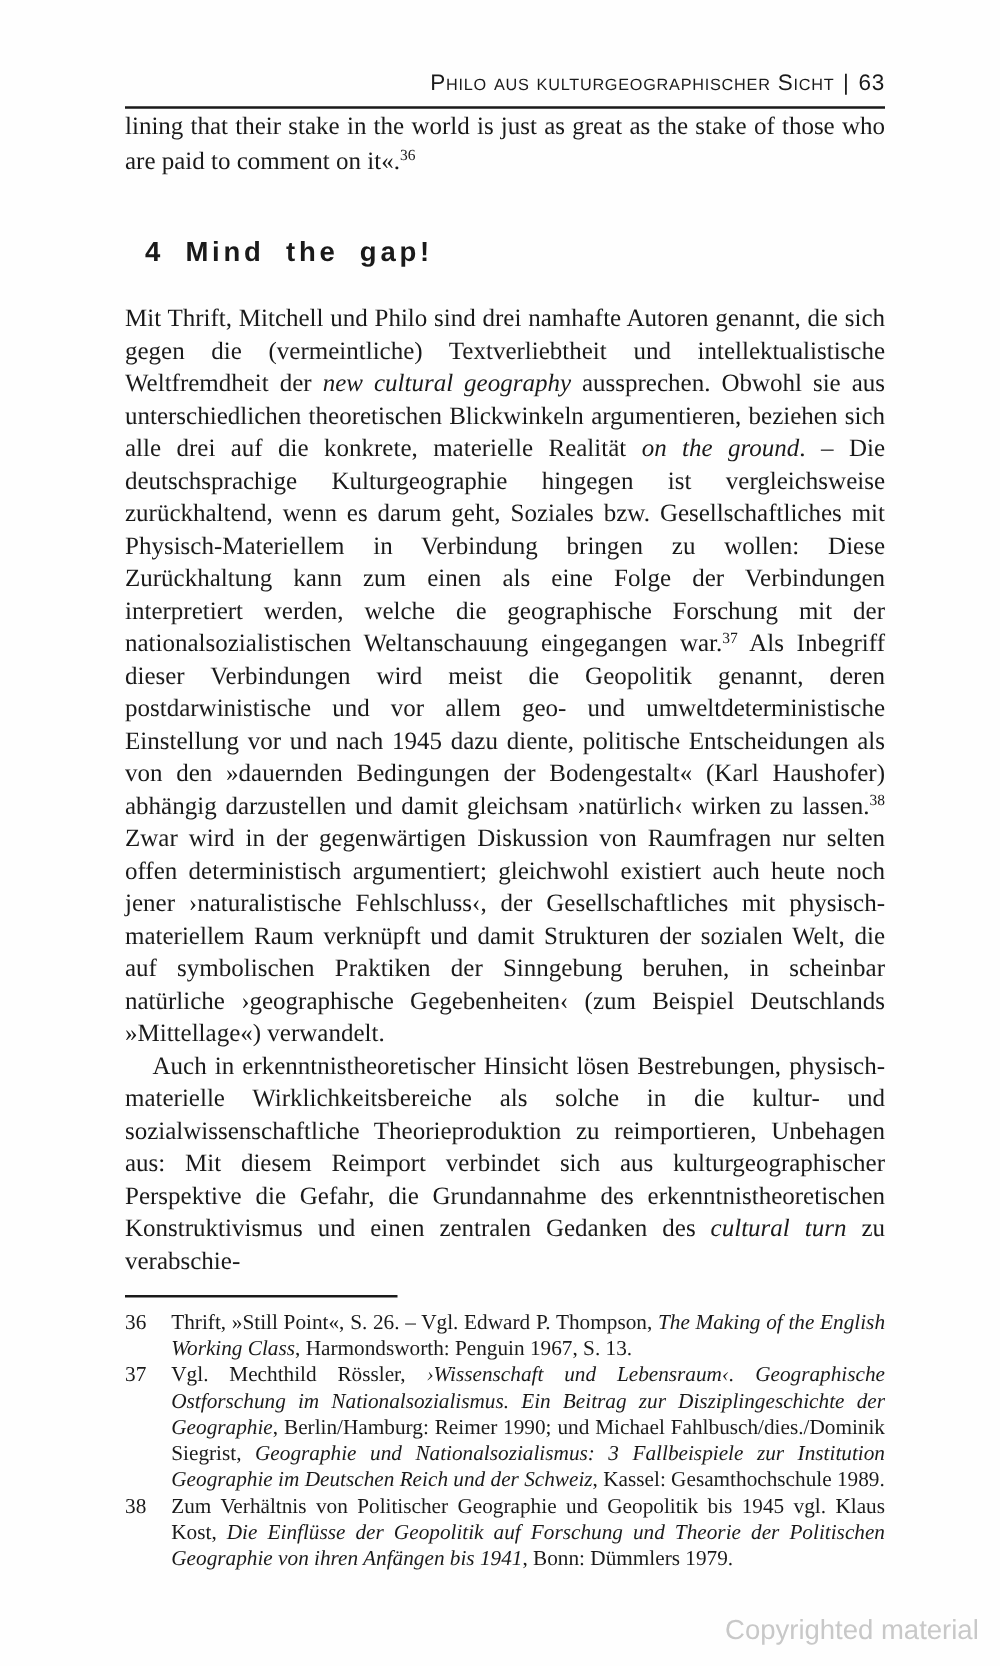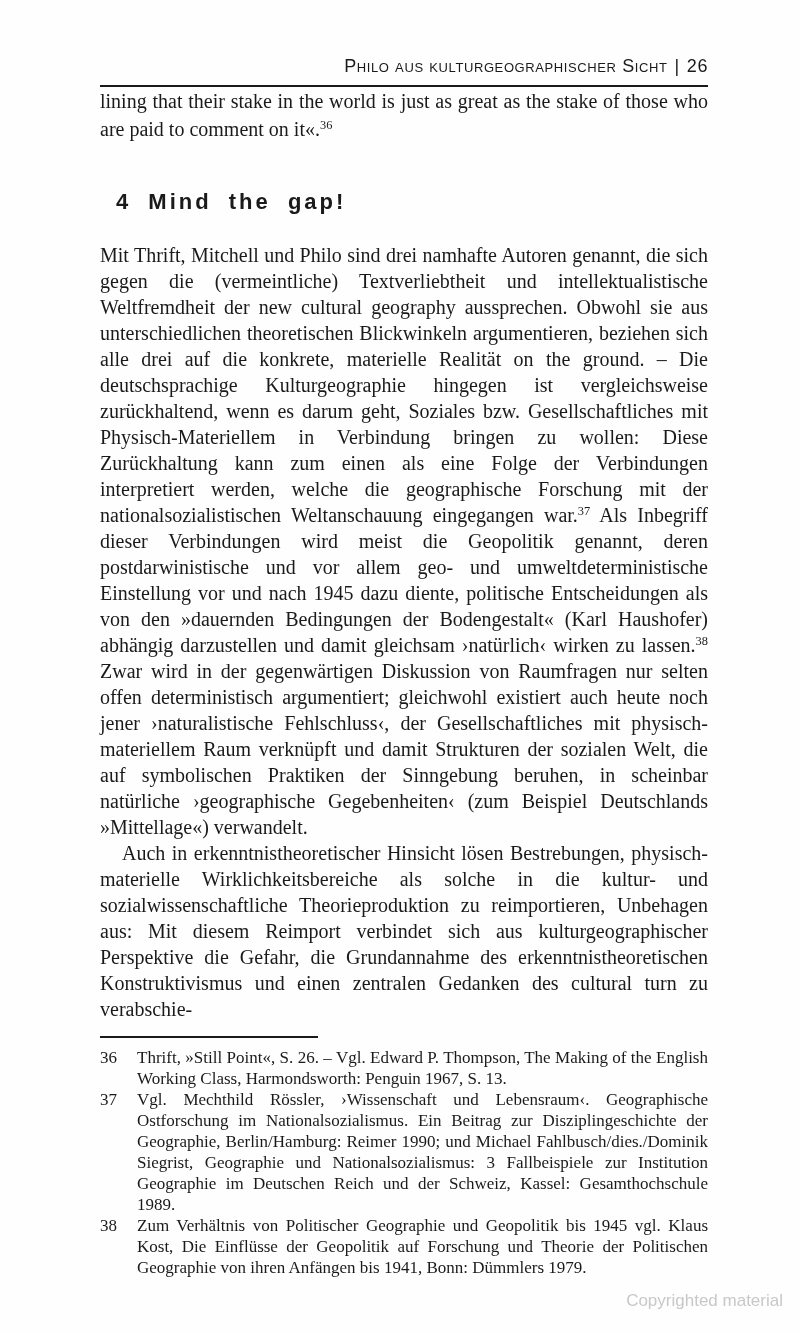--- a/index.html
+++ b/index.html
@@ -45,21 +45,21 @@
     font-size: 22px;
     font-weight: bold;
     letter-spacing: 3px;
     word-spacing: 8px;
     line-height: 26px;
     margin: 46px 0 0 16px;
   }
   .para { margin-top: 27px; }
   .para + .para { margin-top: 0; }
   .indent { text-indent: 22px; }
-  .it { }
+  .it { font-style: italic; }
   .sup {
     font-size: 0.62em;
     line-height: 0;
     position: relative;
     top: -0.55em;
   }
   .fn-sep {
     width: 218px;
     border-top: 2px solid var(--rule, #1a1a1a);
     margin-top: 14px;
@@ -73,32 +73,32 @@
     position: relative;
     padding-left: 37px;
     text-align: justify;
   }
   .fn-num { position: absolute; left: 0; top: 0; }
   .watermark {
     position: absolute;
     right: 17px;
     top: 1291px;
     font-family: "Liberation Sans", sans-serif;
-    font-size: 17px;
+    font-size: 22px;
     color: var(--watermark, #c8c8c8);
   }
 </style>
 </head>
 <body>
 
 <div class="page">
   <div class="content">
 
     <div class="running-head">
-      <span class="rh-title">Philo aus kulturgeographischer Sicht</span><span class="rh-sep">|</span><span class="rh-num">26</span>
+      <span class="rh-title">Philo aus kulturgeographischer Sicht</span><span class="rh-sep">|</span><span class="rh-num">63</span>
     </div>
 
     <p class="body-text intro"><span>lining that their stake in the world is just as great as the stake of those who are paid to comment on it«.</span><span class="sup">36</span></p>
 
     <h2 class="heading">4 Mind the gap!</h2>
 
     <p class="body-text para"><span>Mit Thrift, Mitchell und Philo sind drei namhafte Autoren genannt, die sich gegen die (vermeintliche) Textverliebtheit und intellektualistische Weltfremdheit der </span><span class="it">new cultural geography</span><span> aussprechen. Obwohl sie aus unterschiedlichen theoretischen Blickwinkeln argumentieren, beziehen sich alle drei auf die konkrete, materielle Realität </span><span class="it">on the ground</span><span>. – Die deutschsprachige Kulturgeographie hingegen ist vergleichsweise zurückhaltend, wenn es darum geht, Soziales bzw. Gesellschaftliches mit Physisch-Materiellem in Verbindung bringen zu wollen: Diese Zurückhaltung kann zum einen als eine Folge der Verbindungen interpretiert werden, welche die geographische Forschung mit der nationalsozialistischen Weltanschauung eingegangen war.</span><span class="sup">37</span><span> Als Inbegriff dieser Verbindungen wird meist die Geopolitik genannt, deren postdarwinistische und vor allem geo- und umweltdeterministische Einstellung vor und nach 1945 dazu diente, politische Entscheidungen als von den »dauernden Bedingungen der Bodengestalt« (Karl Haushofer) abhängig darzustellen und damit gleichsam ›natürlich‹ wirken zu lassen.</span><span class="sup">38</span><span> Zwar wird in der gegenwärtigen Diskussion von Raumfragen nur selten offen deterministisch argumentiert; gleichwohl existiert auch heute noch jener ›naturalistische Fehlschluss‹, der Gesellschaftliches mit physisch-materiellem Raum verknüpft und damit Strukturen der sozialen Welt, die auf symbolischen Praktiken der Sinngebung beruhen, in scheinbar natürliche ›geographische Gegebenheiten‹ (zum Beispiel Deutschlands »Mittellage«) verwandelt.</span></p>
     <p class="body-text para indent"><span>Auch in erkenntnistheoretischer Hinsicht lösen Bestrebungen, physisch-materielle Wirklichkeitsbereiche als solche in die kultur- und sozialwissenschaftliche Theorieproduktion zu reimportieren, Unbehagen aus: Mit diesem Reimport verbindet sich aus kulturgeographischer Perspektive die Gefahr, die Grundannahme des erkenntnistheoretischen Konstruktivismus und einen zentralen Gedanken des </span><span class="it">cultural turn</span><span> zu verabschie-</span></p>
 
     <div class="fn-sep"></div>

